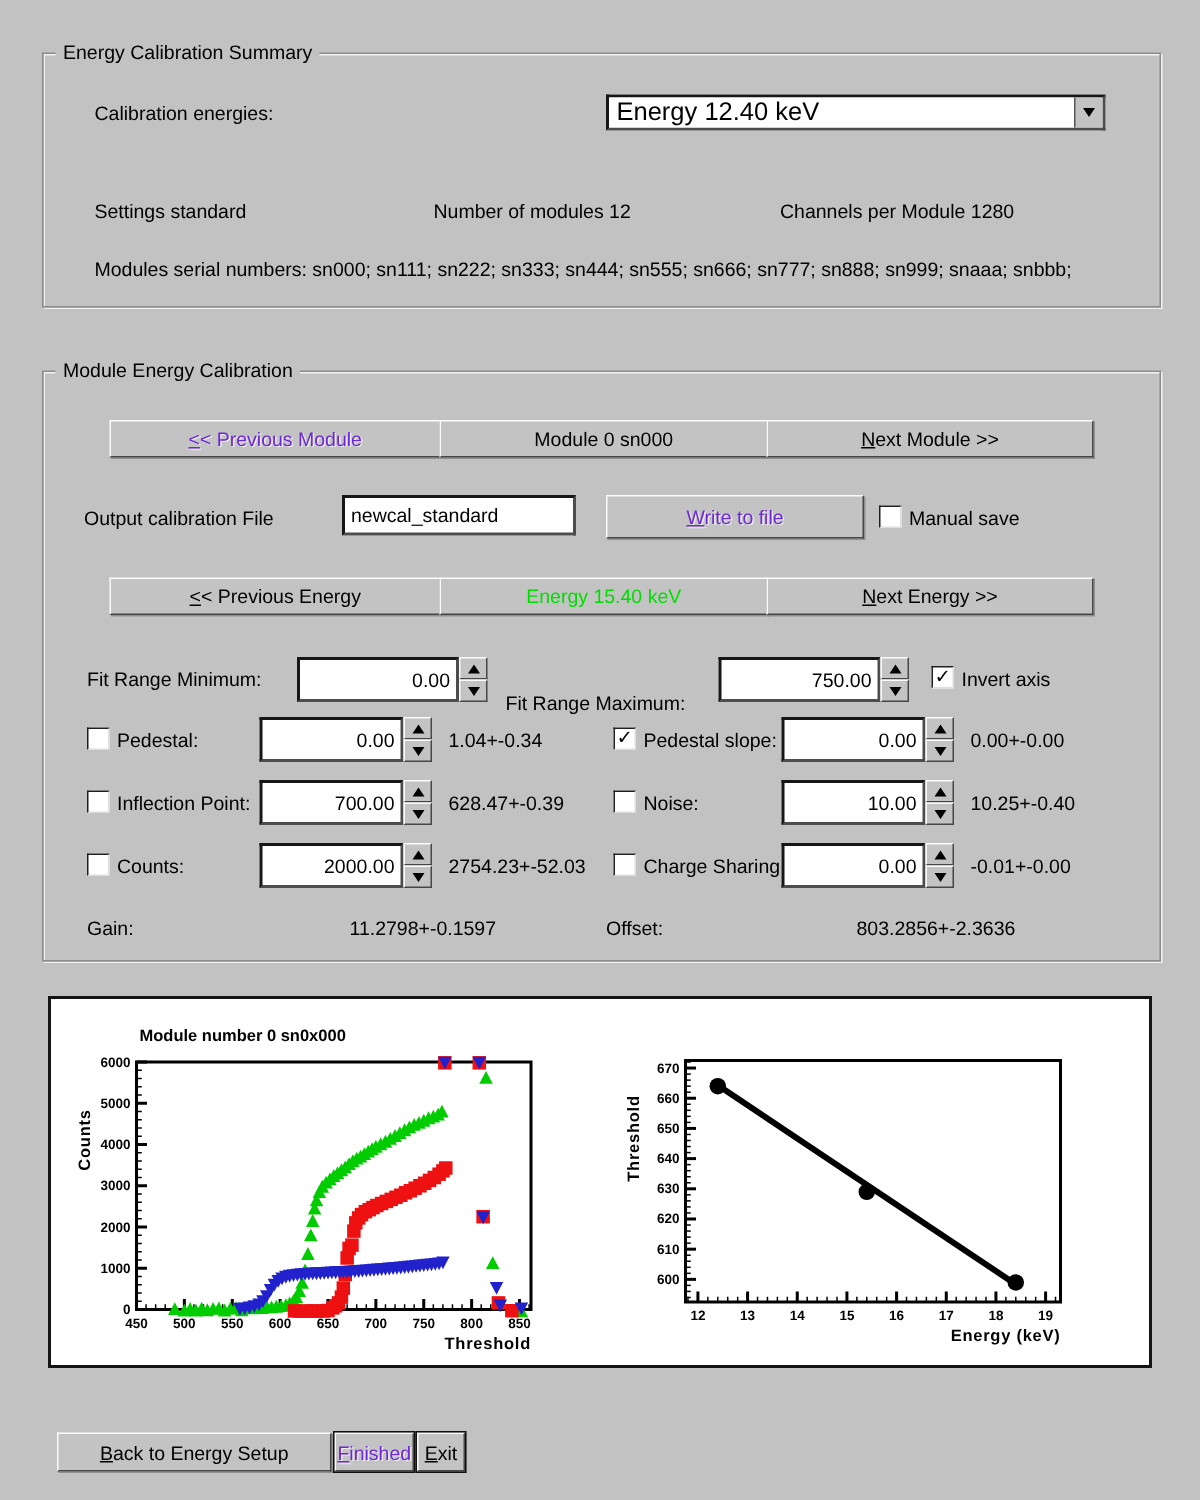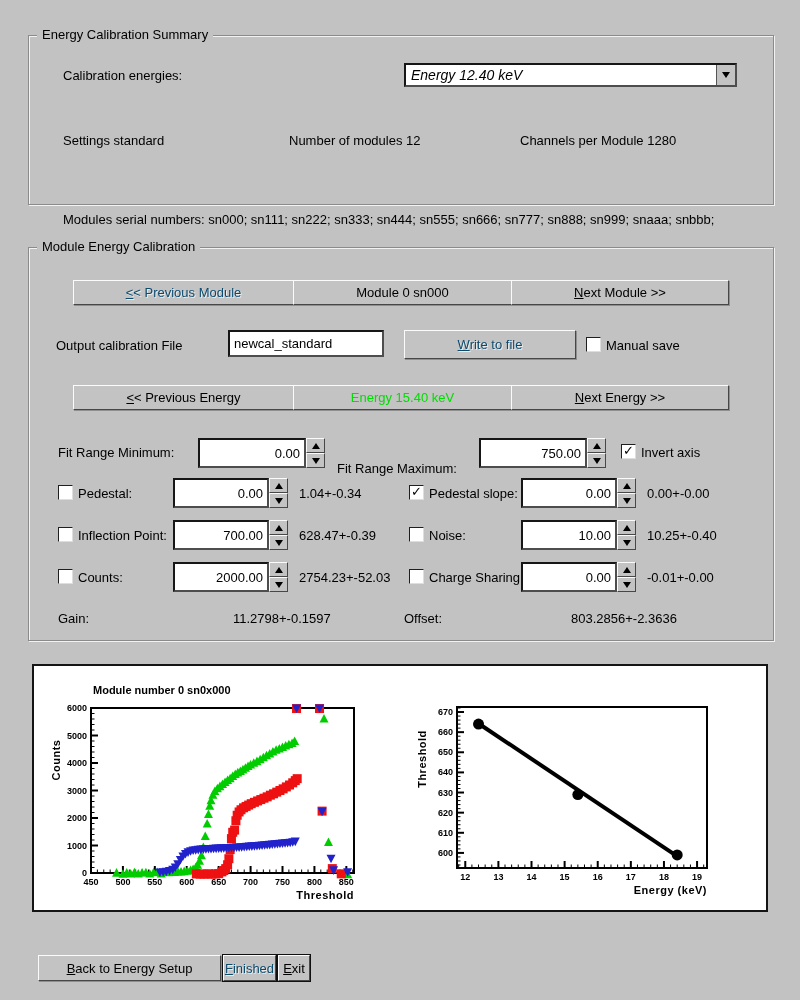--- a/index.html
+++ b/index.html
@@ -6,28 +6,28 @@
   .app{position:relative;width:800px;height:1000px;background:#c2c2c2;overflow:hidden;
        font-family:"Liberation Sans","DejaVu Sans",sans-serif;color:#000;}
   .groupbox{position:absolute;border:1px solid #8b8b8b;
        box-shadow:1px 1px 0 #f2f2f2, inset 1px 1px 0 #f2f2f2;}
   .gb-title{position:absolute;top:-9px;left:8px;background:#c2c2c2;padding:0 5px;
        font-size:13px;white-space:nowrap;}
   .lbl{position:absolute;font-size:13px;white-space:nowrap;}
   .btn{position:absolute;background:#c3c3c3;font-size:13px;display:flex;align-items:center;
        justify-content:center;border:1px solid;border-color:#fbfbfb #474747 #474747 #fbfbfb;
        box-shadow:1px 1px 0 #8f8f8f;white-space:nowrap;cursor:default;}
-  .btn.disabled{color:#0c4a6e;text-shadow:1px 1px 0 #ececec;}
+  .btn.disabled{color:#6d28d9;text-shadow:1px 1px 0 #ececec;}
   .btn.dframe{outline:1px solid #101010;}
   .green-text{color:#00dd00;}
   .sunken{background:#fff;border:2px solid;border-color:#161616 #4d4d4d #4d4d4d #161616;}
   .textfield{position:absolute;font-size:13px;padding:0 0 0 4px;box-sizing:border-box;
        font-family:"Liberation Sans","DejaVu Sans",sans-serif;outline:none;}
   .combo{position:absolute;display:flex;align-items:stretch;box-sizing:border-box;}
-  .combo-text{flex:1;font-size:14px;display:flex;align-items:center;padding-left:5px;background:#fff;font-style:italic;}
+  .combo-text{flex:1;font-size:17px;display:flex;align-items:center;padding-left:5px;background:#fff;}
   .combo-btn{width:18px;background:#c3c3c3;border-left:1px solid #555;display:flex;
        align-items:center;justify-content:center;}
   .spin{position:absolute;display:flex;align-items:stretch;}
   .spin input{text-align:right;padding-right:4px;font-size:13px;box-sizing:border-box;
        font-family:"Liberation Sans","DejaVu Sans",sans-serif;outline:none;padding-left:37px;}
   .spin-btns{width:19px;display:flex;flex-direction:column;}
   .sp{flex:1;background:#c3c3c3;border:1px solid;border-color:#fbfbfb #474747 #474747 #fbfbfb;
        display:flex;align-items:center;justify-content:center;}
   .tri-up{width:0;height:0;border-left:4px solid transparent;border-right:4px solid transparent;
        border-bottom:6px solid #000;}
@@ -54,21 +54,21 @@
     <div class="combo sunken" style="left:375px;top:27px;width:333px;height:24px;">
       <div class="combo-text">Energy 12.40 keV</div>
       <div class="combo-btn">
         <span class="tri-dn"></span>
       </div>
     </div>
 
     <div class="lbl" style="left:34px;top:97px;">Settings standard</div>
     <div class="lbl" style="left:260px;top:97px;">Number of modules 12</div>
     <div class="lbl" style="left:491px;top:97px;">Channels per Module 1280</div>
-    <div class="lbl" style="left:34px;top:136px;margin-top:40px;">Modules serial numbers: sn000; sn111; sn222; sn333; sn444; sn555; sn666; sn777; sn888; sn999; snaaa; snbbb;</div>
+    <div class="lbl" style="left:34px;top:136px;">Modules serial numbers: sn000; sn111; sn222; sn333; sn444; sn555; sn666; sn777; sn888; sn999; snaaa; snbbb;</div>
   </div>
 
   <div class="groupbox" style="left:28px;top:247px;width:744px;height:392px;">
     <div class="gb-title">Module Energy Calibration</div>
 
     <div class="btn disabled" style="left:44px;top:32px;width:219px;height:23px;">
       <span><u>&lt;</u><span>&lt; Previous Module</span></span>
     </div>
     <div class="btn" style="left:264px;top:32px;width:217px;height:23px;">
       <span>Module 0 sn000</span>

